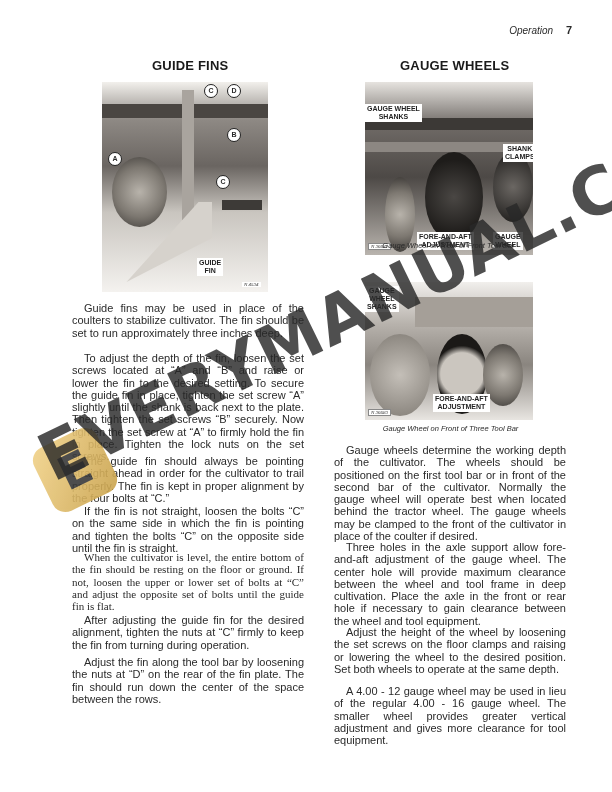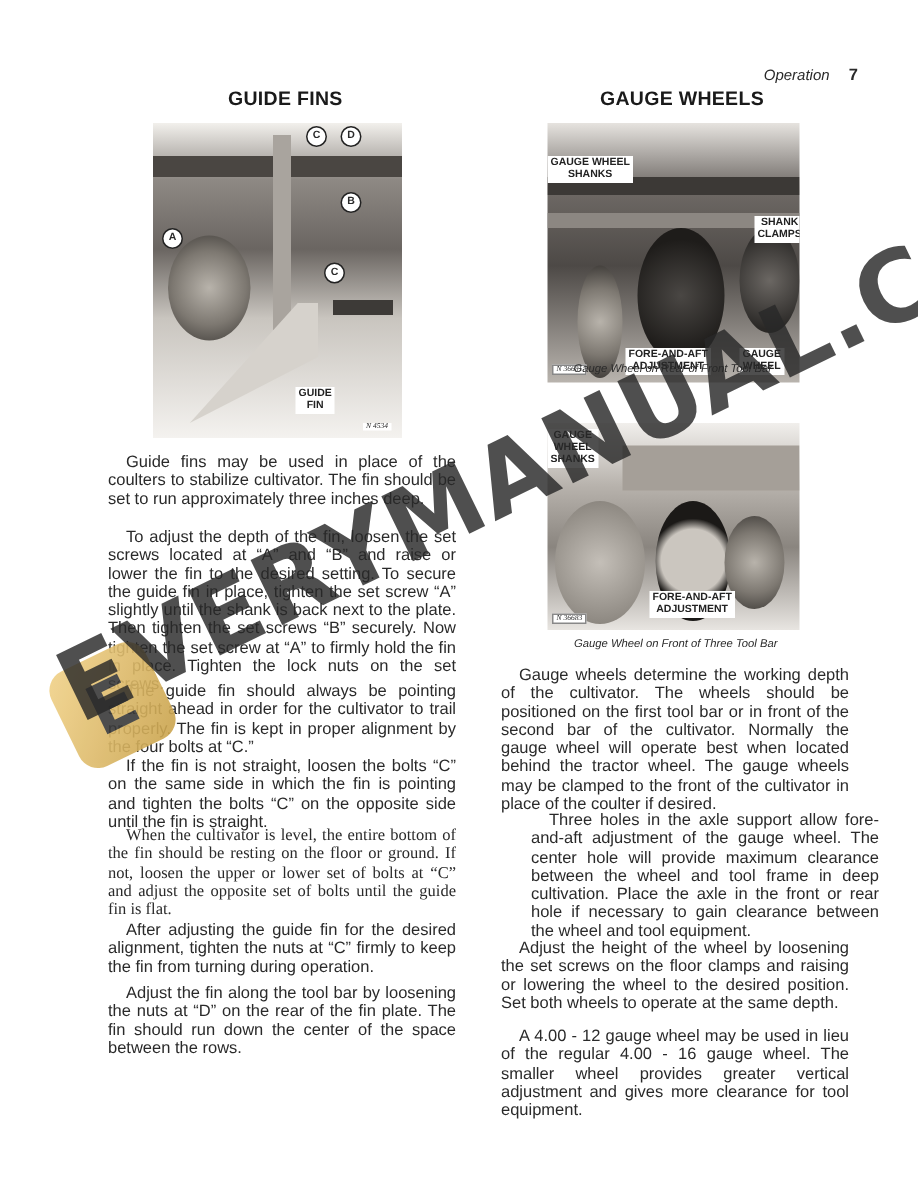--- a/index.html
+++ b/index.html
@@ -1,20 +1,20 @@
 <!DOCTYPE html>
 <html><head>
 <meta charset="utf-8">
 <style>
   html, body { margin: 0; padding: 0; }
   body {
     width: 612px; height: 792px; background: #ffffff; position: relative; overflow: hidden;
     font-family: "Liberation Sans", sans-serif; color: #2a2a2a;
   }
-  .running-head { position: absolute; top: 44px; right: 40px; font-size: 10px; font-style: italic; }
+  .running-head { position: absolute; top: 24px; right: 40px; font-size: 10px; font-style: italic; }
   .running-head .pg { font-style: normal; font-weight: bold; margin-left: 10px; font-size: 11px; }
   h2 { position: absolute; margin: 0; font-size: 13px; font-weight: bold; letter-spacing: 0.2px; color: #1a1a1a; }
   .photo {
     position: absolute; background: linear-gradient(180deg, #e9e6e2 0%, #9a9590 35%, #5e5a56 60%, #c7c3bd 100%);
     overflow: hidden; border: 0;
   }
   .photo .bar { position: absolute; background: #4a4642; }
   .photo .wheel { position: absolute; border-radius: 50%; background: radial-gradient(circle, #b8b3ab 0%, #7d7871 55%, #3a3734 100%); }
   .photo .fin { position: absolute; background: #d6d2cc; }
   .callout { position: absolute; font-size: 7px; font-weight: bold; background: #fff; color: #222; padding: 1px 2px; line-height: 8px; text-align: center; }
@@ -96,20 +96,20 @@
   <div class="callout" style="left:0px; top:4px; white-space:pre-line;">GAUGE
 WHEEL
 SHANKS</div>
   <div class="callout" style="left:68px; top:112px; white-space:pre-line;">FORE-AND-AFT
 ADJUSTMENT</div>
   <div class="figid" style="left:3px; top:127px;">N 36683</div>
 </div>
 <div class="caption" style="left:363px; top:424px;">Gauge Wheel on Front of Three Tool Bar</div>
 
 <p style="left:334px; top:444px; width:232px;">Gauge wheels determine the working depth of the cultivator. The wheels should be positioned on the first tool bar or in front of the second bar of the cultivator. Normally the gauge wheel will operate best when located behind the tractor wheel. The gauge wheels may be clamped to the front of the cultivator in place of the coulter if desired.</p>
-<p style="left:334px; top:541px; width:232px;margin-left:20px;">Three holes in the axle support allow fore-and-aft adjustment of the gauge wheel. The center hole will provide maximum clearance between the wheel and tool frame in deep cultivation. Place the axle in the front or rear hole if necessary to gain clearance between the wheel and tool equipment.</p>
+<p style="left:334px; top:541px; width:232px;">Three holes in the axle support allow fore-and-aft adjustment of the gauge wheel. The center hole will provide maximum clearance between the wheel and tool frame in deep cultivation. Place the axle in the front or rear hole if necessary to gain clearance between the wheel and tool equipment.</p>
 <p style="left:334px; top:626px; width:232px;">Adjust the height of the wheel by loosening the set screws on the floor clamps and raising or lowering the wheel to the desired position. Set both wheels to operate at the same depth.</p>
 <p style="left:334px; top:685px; width:232px;">A 4.00 - 12 gauge wheel may be used in lieu of the regular 4.00 - 16 gauge wheel. The smaller wheel provides greater vertical adjustment and gives more clearance for tool equipment.</p>
 
 <div class="wm-logo">
     <span>E</span>
   </div>
 <div class="watermark">EVERYMANUAL.COM</div>
 
 </body></html>

